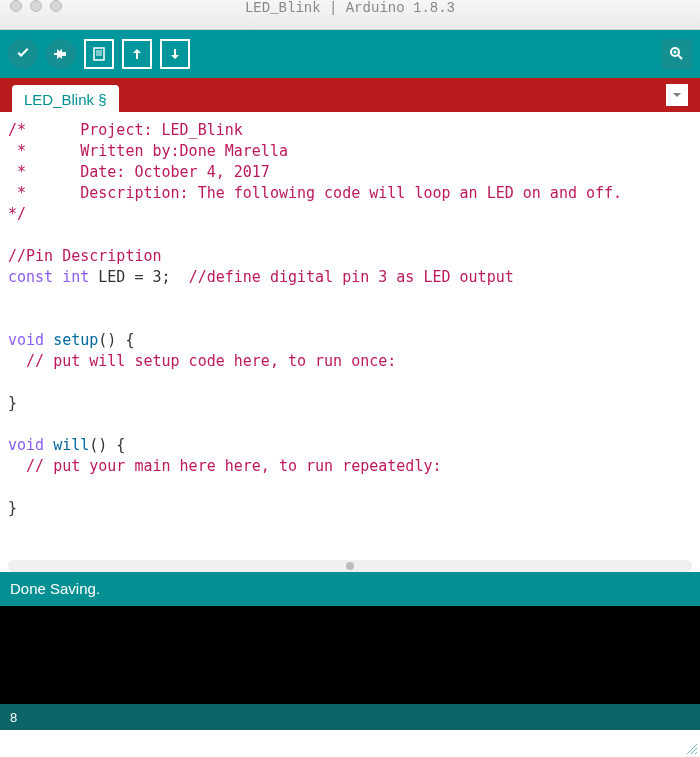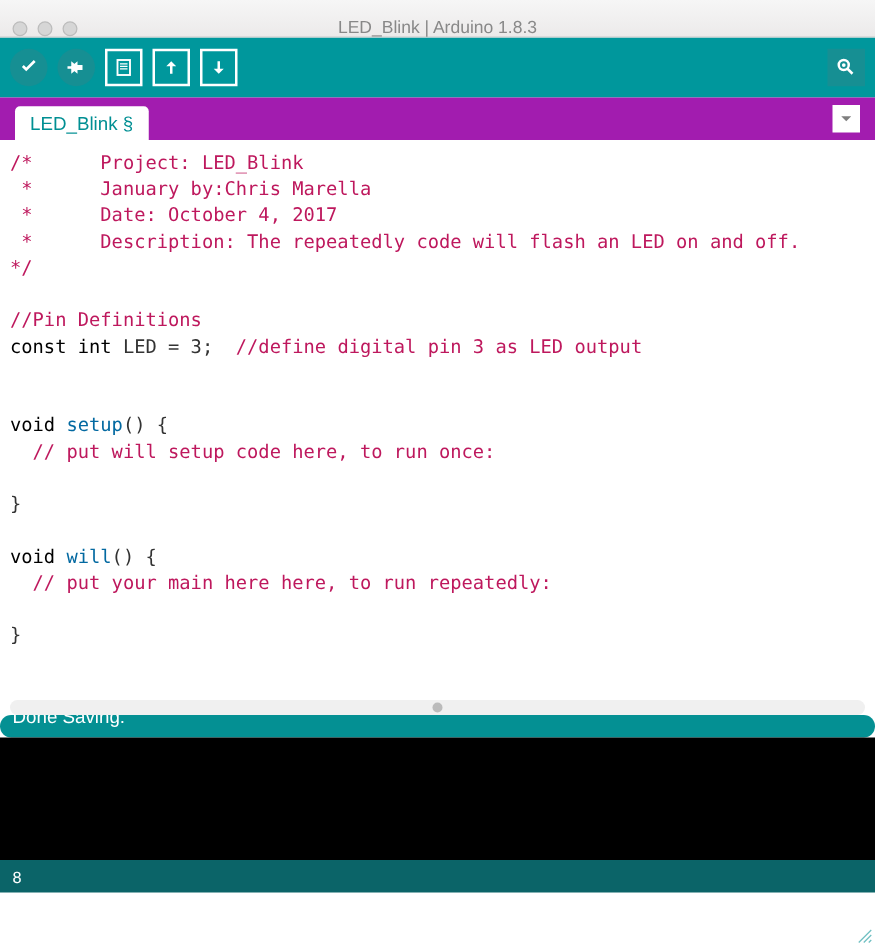--- a/index.html
+++ b/index.html
@@ -9,23 +9,24 @@
     height: 757px;
     background: #fff;
     overflow: hidden;
     position: relative;
   }
   .titlebar {
     height: 30px;
     background: linear-gradient(#f6f6f6,#eceaea);
     border-bottom: 1px solid #d0d0d0;
     display: flex;
-    align-items: flex-end;
+    align-items: flex-start;
     padding: 0 10px;
     position: relative;
+    font-family: Liberation Mono, monospace;
   }
   .traffic { display: flex; gap: 8px; }
   .dot { width: 12px; height: 12px; border-radius: 50%; background:#d6d6d6; border:1px solid #bcbcbc; }
   .title {
     position: absolute; left: 0; right: 0; text-align: center;
     color: #888; font-size: 14px;
   }
   .toolbar {
     height: 48px;
     background: #00979C;
@@ -47,21 +48,21 @@
     display: flex; align-items: center; justify-content: center;
     cursor: pointer;
   }
   .spacer { flex: 1; }
   .serialbtn {
     width: 30px; height: 30px; background: #168F93;
     display:flex; align-items:center; justify-content:center; cursor:pointer;
   }
   .tabbar {
     height: 34px;
-    background: #a21caf;
+    background: #b91c1c;
     display: flex;
     align-items: flex-end;
     padding: 0 12px;
     position: relative;
   }
   .tab {
     background: #fff;
     padding: 6px 12px 4px 12px;
     border-radius: 4px 4px 0 0;
     color: #008F93;
@@ -81,41 +82,40 @@
     padding: 8px;
     height: 448px;
     font-family: Menlo, Monaco, Consolas, monospace;
     font-size: 15px;
     line-height: 21px;
     color: #333;
     overflow: auto;
     white-space: pre;
   }
   .c-comment { color: #be185d; }
-  .c-kw { color: #000000; }
+  .c-kw { color: #8b5cf6; }
   .c-fn { color: #0369a1; }
   .scrollbar {
     height: 12px; background: #f0f0f0;
     margin: 0 8px;
     border-radius: 6px;
     position: relative;
   }
   .scrollbar::after {
     content:""; position:absolute; left:50%; top:2px;
     width:8px; height:8px; border-radius:50%; background:#bbb; transform:translateX(-50%);
   }
   .statusbar {
     background: #049093;
     color: #fff;
     padding: 8px 10px;
     font-size: 15px;
-    height: 18px;
-    display: flex;
-    align-items: flex-end;
-    border-radius: 12px;
+    height: 34px;
+    display: flex;
+    align-items: flex-start;
   }
   .console {
     background: #000;
     height: 98px;
   }
   .footer {
     background: #0B6468;
     color: #fff;
     font-size: 13px;
     padding: 4px 10px;
@@ -186,26 +186,26 @@
 <div class="tabbar">
   <div class="tab">LED_Blink §</div>
   <div class="tabmenu">
     <svg width="12" height="12" viewBox="0 0 12 12">
         <path d="M2 4l4 4 4-4z"></path>
       </svg>
   </div>
 </div>
 
 <div class="editor"><span class="c-comment"><span>/*</span><span>      Project: LED_Blink</span></span>
-<span class="c-comment"><span> *</span><span>      January by:Chris Marella</span></span>
+<span class="c-comment"><span> *</span><span>      Written by:Done Marella</span></span>
 <span class="c-comment"><span> *</span><span>      Date: October 4, 2017</span></span>
-<span class="c-comment"><span> *</span><span>      Description: The repeatedly code will flash an LED on and off.</span></span>
+<span class="c-comment"><span> *</span><span>      Description: The following code will loop an LED on and off.</span></span>
 <span class="c-comment">*/</span>
 <span></span>
-<span class="c-comment">//Pin Definitions</span>
+<span class="c-comment">//Pin Description</span>
 <span class="c-kw">const</span><span class="c-kw"> int</span><span> LED = 3;  </span><span class="c-comment">//define digital pin 3 as LED output</span>
 <span></span>
 <span></span>
 <span class="c-kw">void</span><span class="c-fn"> setup</span><span>() {</span>
 <span class="c-comment">  // put will setup code here, to run once:</span>
 <span></span>
 <span>}</span>
 <span></span>
 <span class="c-kw">void</span><span class="c-fn"> will</span><span>() {</span>
 <span class="c-comment">  // put your main here here, to run repeatedly:</span>

